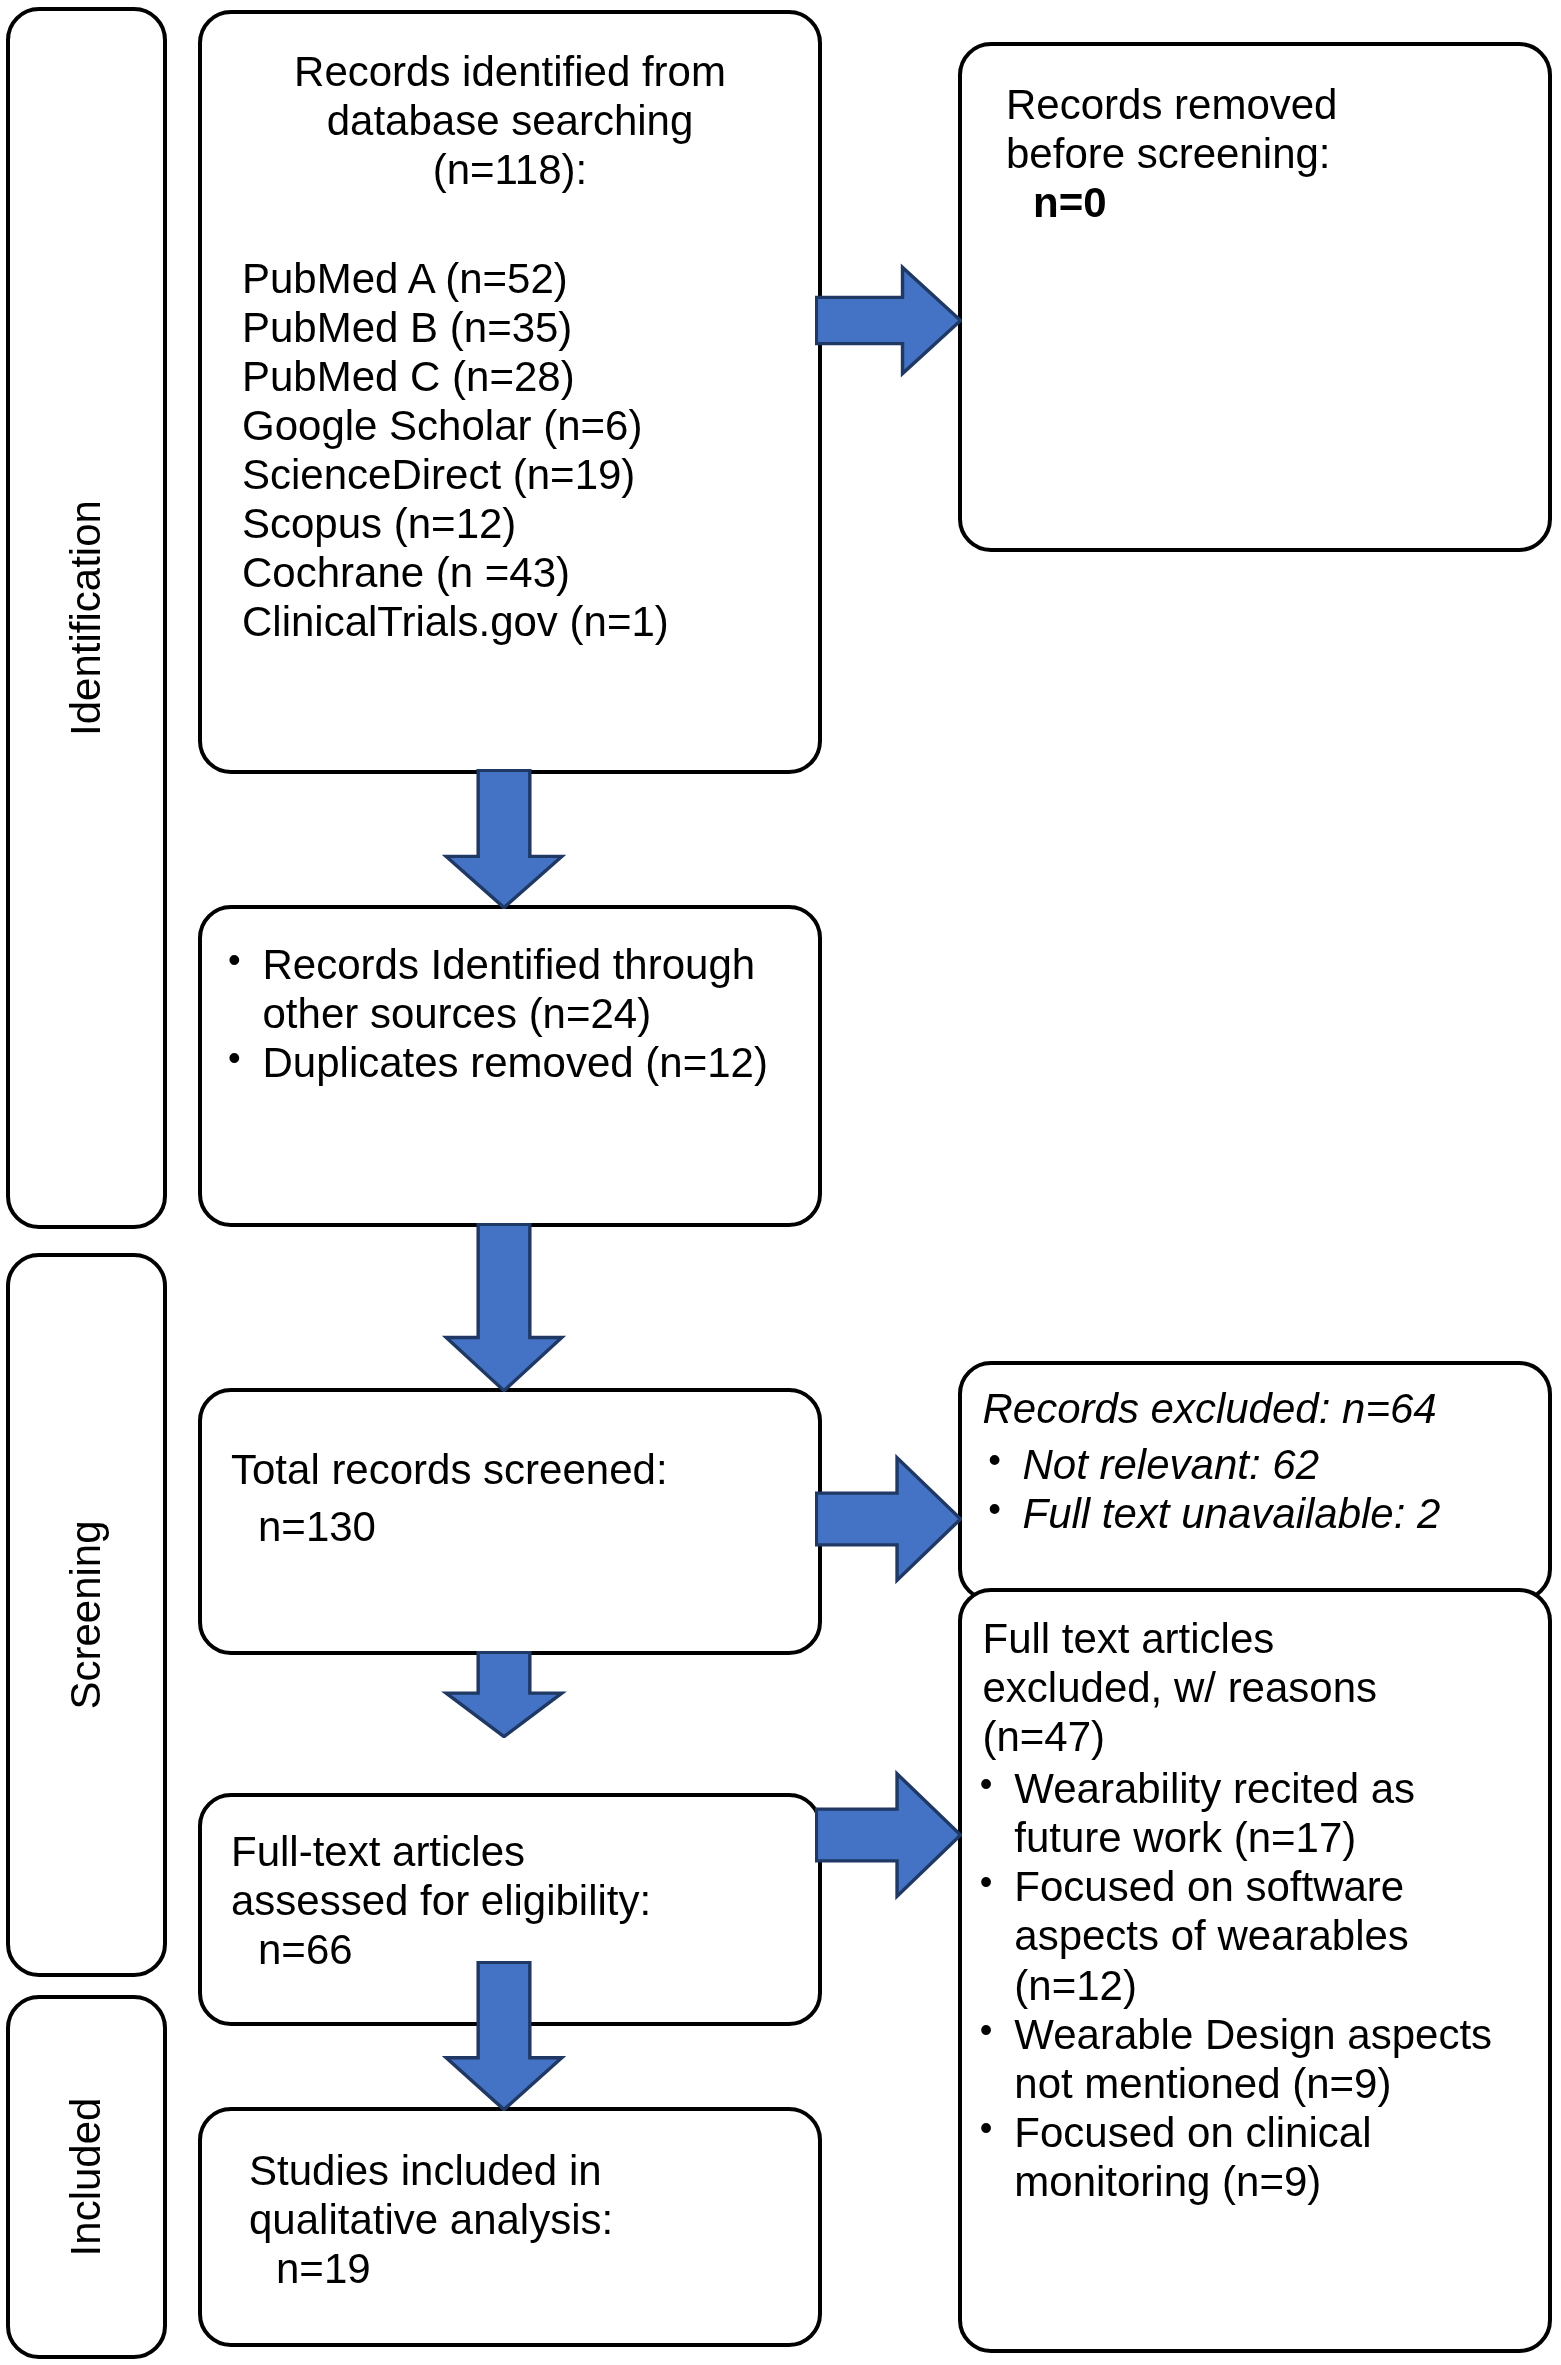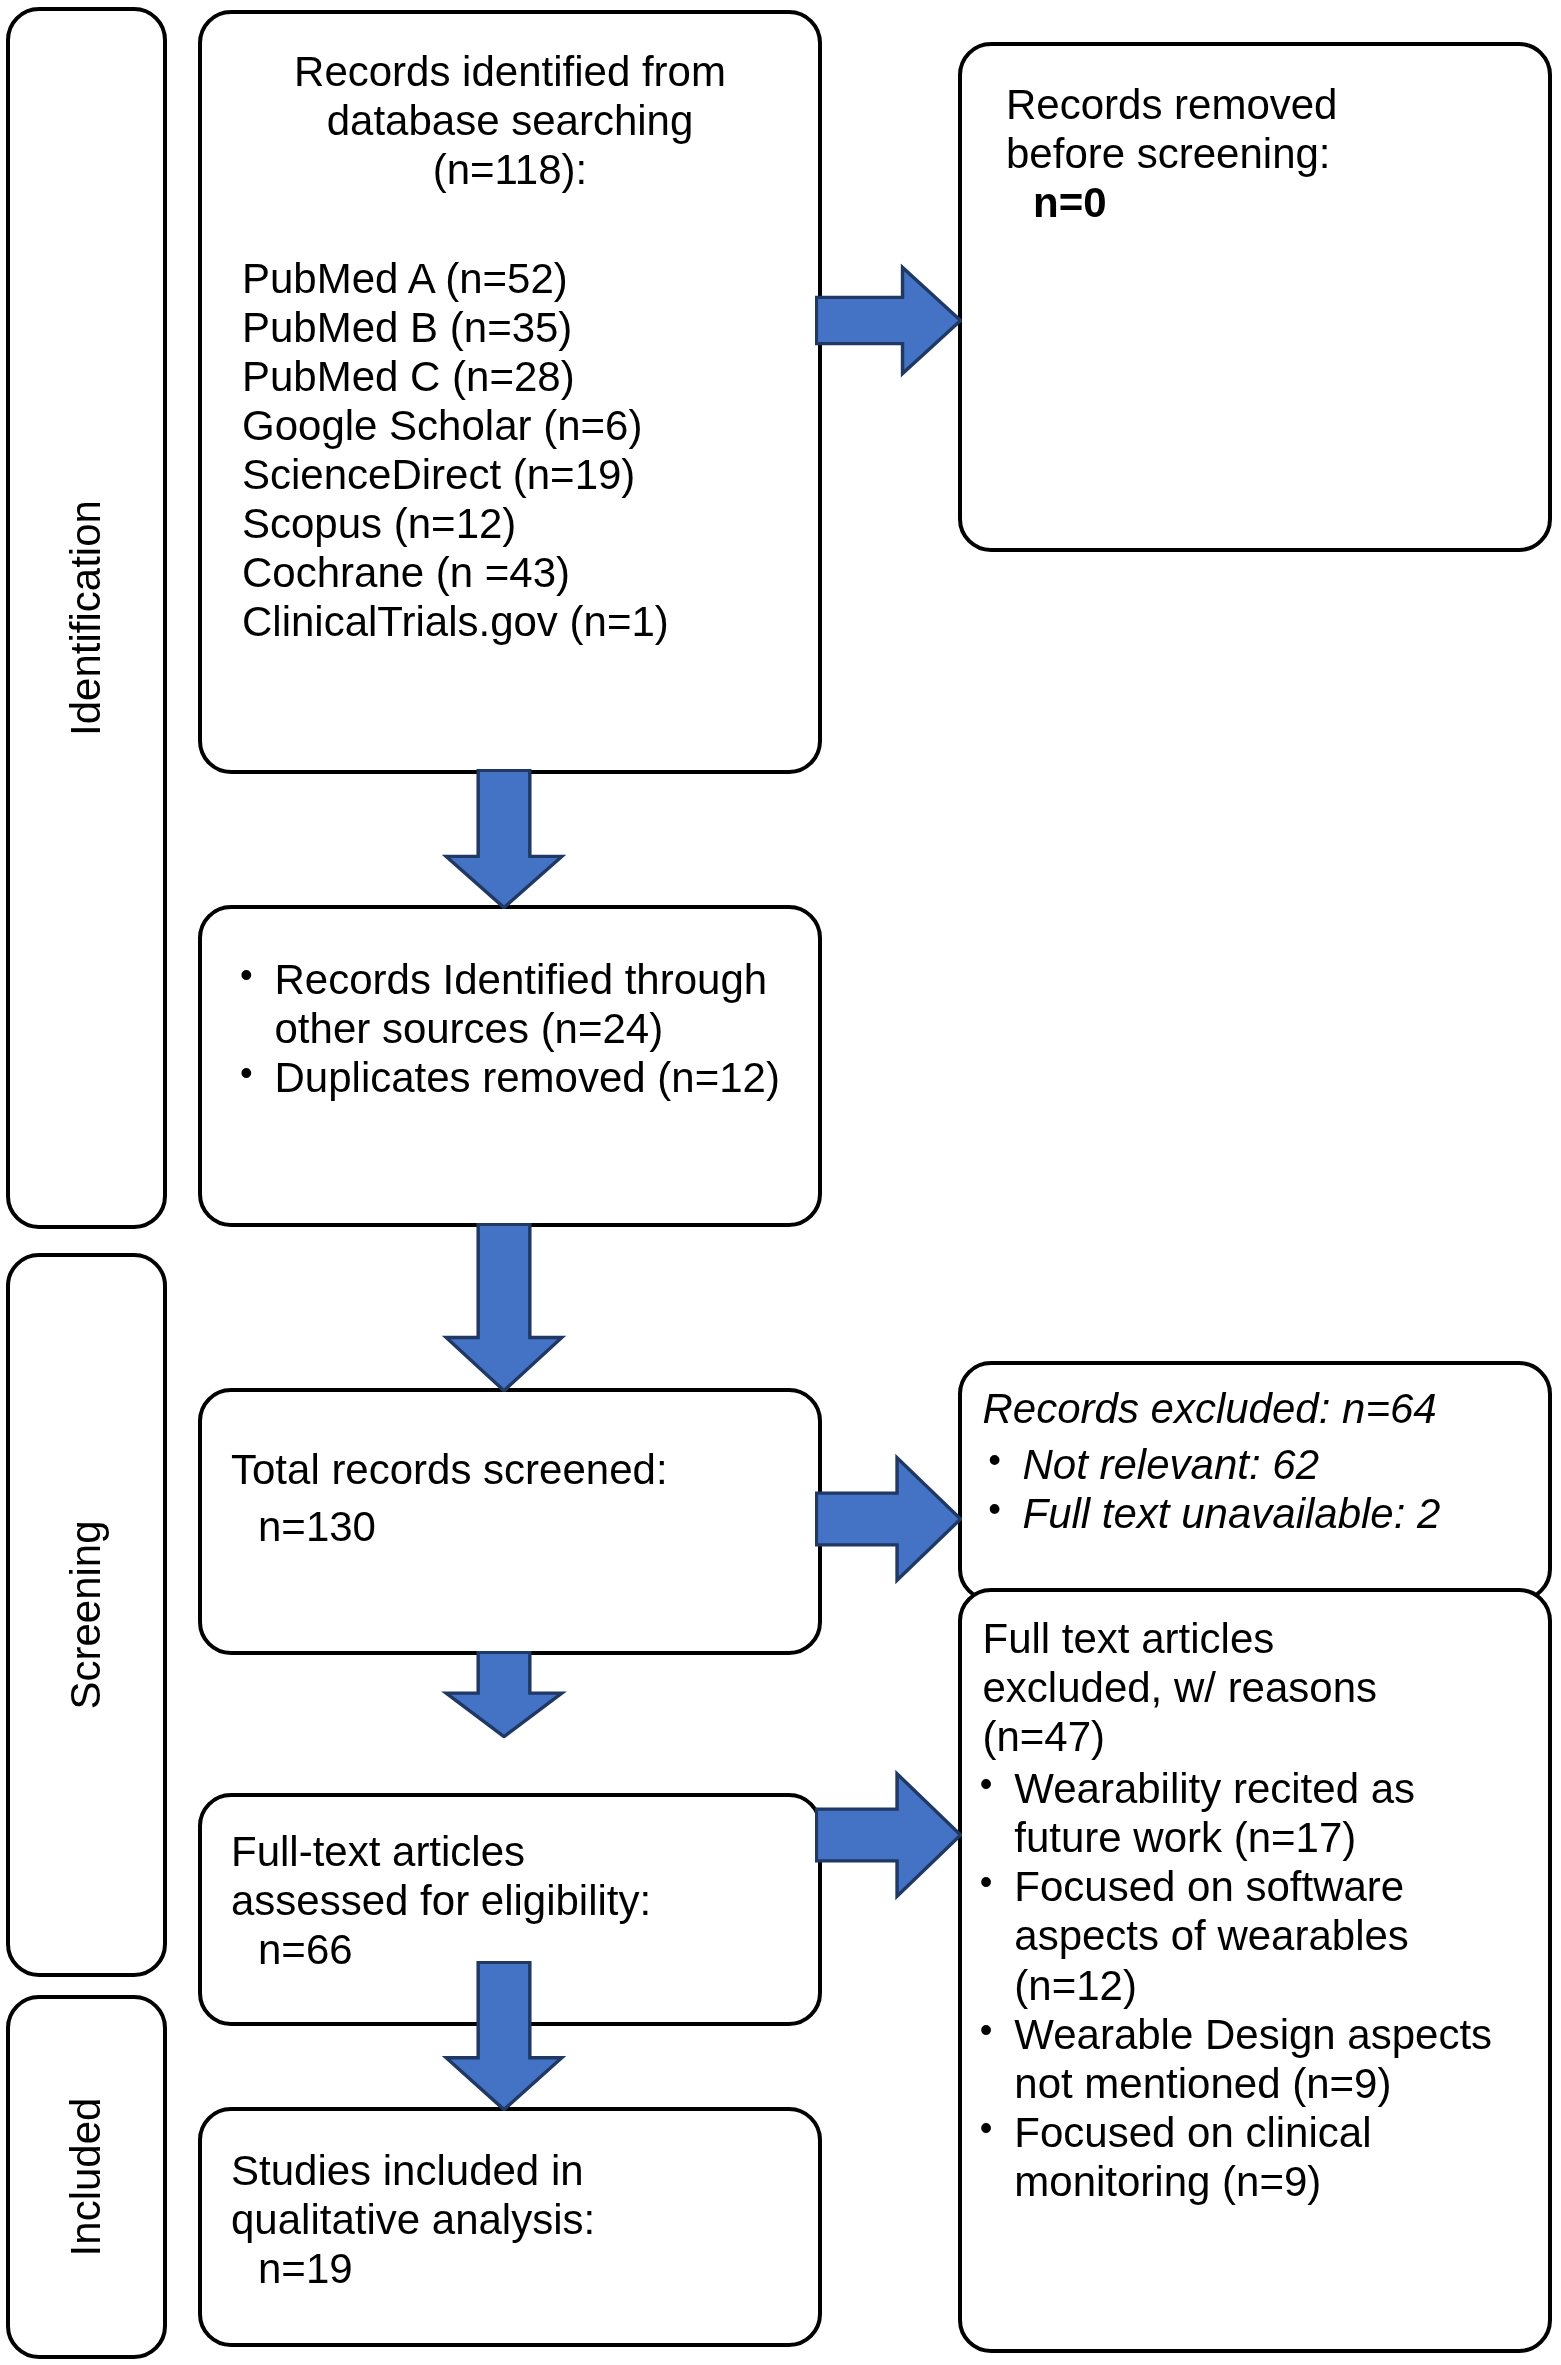--- a/index.html
+++ b/index.html
@@ -118,21 +118,21 @@
 
   <div class="rbox" style="left:958px; top:42px; width:594px; height:510px;">
     <div class="boxtext tleft" style="top:34px; padding-left:44px;">
       <span>Records removed</span><br>
       <span>before screening:</span><br>
       <span style="padding-left:27px; display:inline-block;font-weight:bold;">n=0</span>
     </div>
   </div>
 
   <div class="rbox" style="left:198px; top:905px; width:624px; height:322px;">
-    <div class="boxtext tleft" style="top:46px; padding-left:20.5px;margin-left:12px;">
+    <div class="boxtext tleft" style="top:31px; padding-left:20.5px;">
       <ul class="bl">
         <li>Records Identified through other sources (n=24)</li>
         <li>Duplicates removed (n=12)</li>
       </ul>
     </div>
   </div>
 
   <div class="rbox" style="left:198px; top:1388px; width:624px; height:267px;">
     <div class="boxtext tleft" style="top:53px; padding-left:29px;">
       <span>Total records screened:</span><br>
@@ -170,21 +170,21 @@
       <ul class="bl">
         <li>Wearability recited as future work (n=17)</li>
         <li>Focused on software aspects of wearables (n=12)</li>
         <li>Wearable Design aspects not mentioned (n=9)</li>
         <li>Focused on clinical monitoring (n=9)</li>
       </ul>
     </div>
   </div>
 
   <div class="rbox" style="left:198px; top:2107px; width:624px; height:240px;">
-    <div class="boxtext tleft" style="top:35px; padding-left:29px;">
+    <div class="boxtext tleft" style="top:35px; padding-left:47px;">
       <span>Studies included in</span><br>
       <span>qualitative analysis:</span><br>
       <span style="padding-left:27px; display:inline-block;">n=19</span>
     </div>
   </div>
 
   <div class="arrow" style="left:815px; top:262px; width:147px; height:117px;">
     <svg viewBox="0 0 215 172" preserveAspectRatio="none">
       <polygon points="2,52 128,52 128,8 213,86 128,164 128,120 2,120" fill="#4472C4" stroke="#1F3864" stroke-width="5" stroke-linejoin="miter"></polygon>
     </svg>

